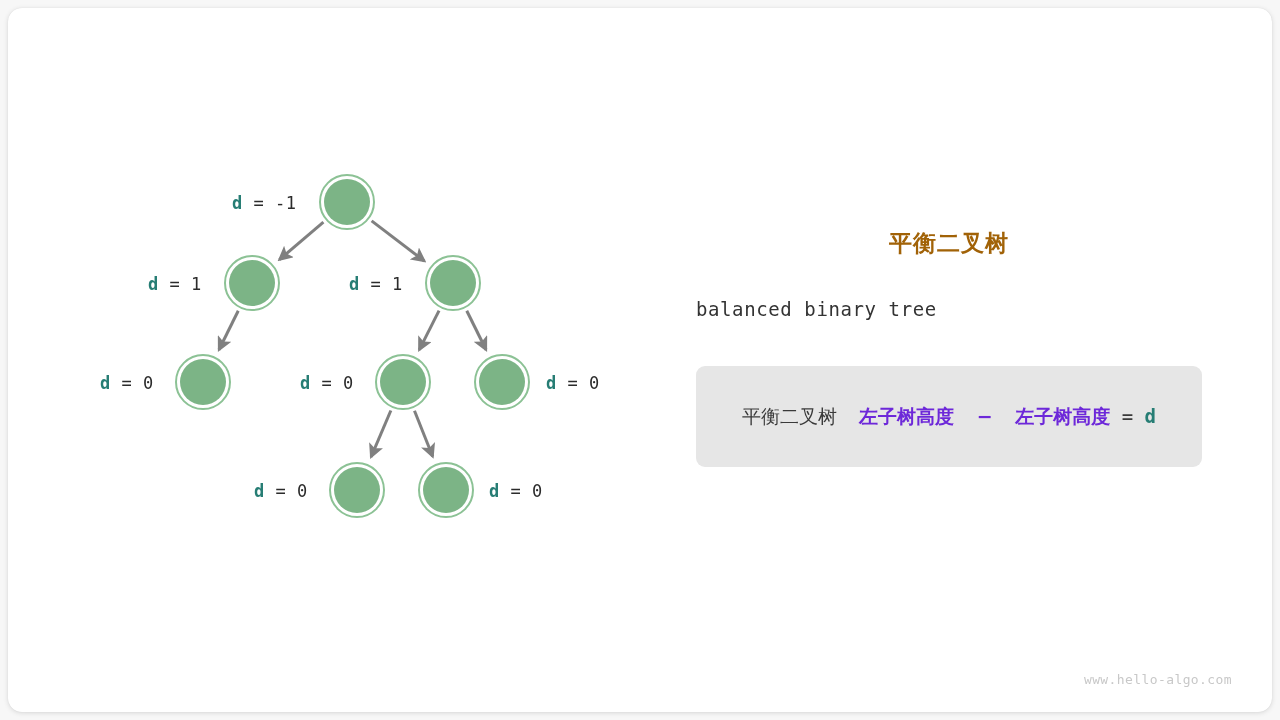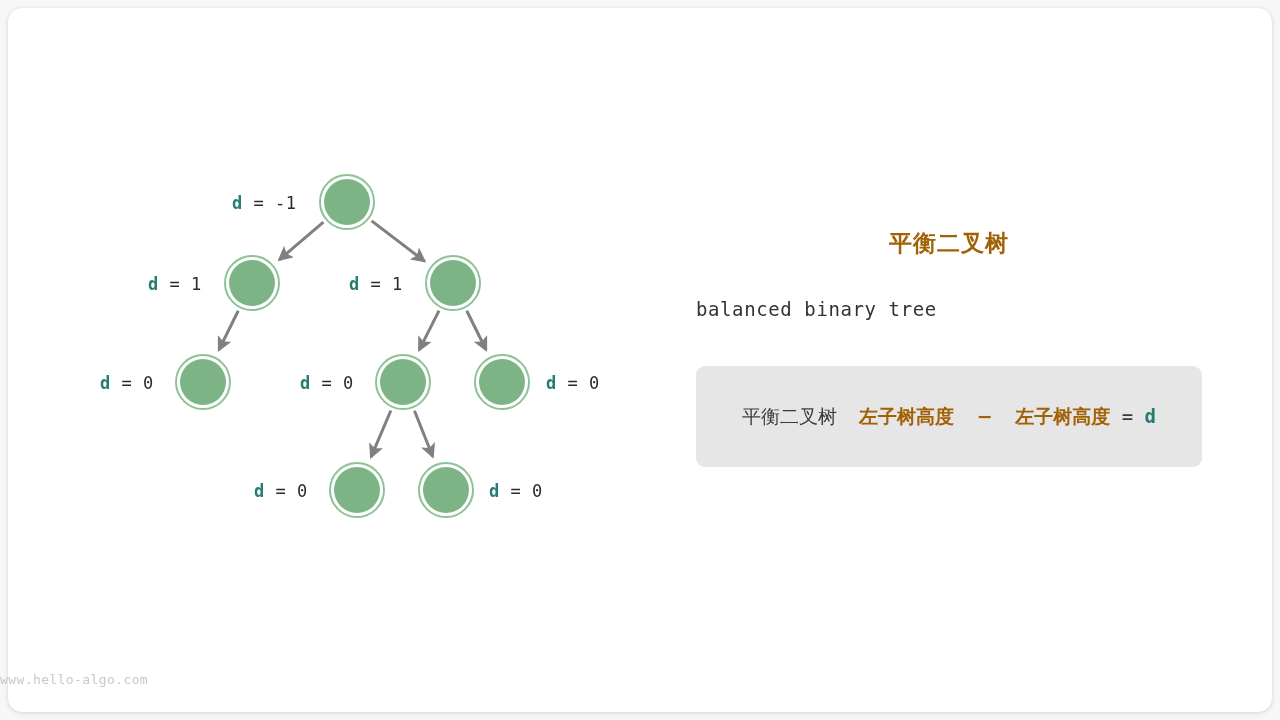--- a/index.html
+++ b/index.html
@@ -87,36 +87,36 @@
   }
   .info-line {
     font-family: "DejaVu Sans", "Liberation Sans", sans-serif;
     font-size: 19px;
     color: #3a3a3a;
     line-height: 31px;
     white-space: nowrap;
   }
   .info-line .strong {
     font-weight: bold;
-    color: #a16207;
+    color: #6d28d9;
     margin-left: 16px;
   }
   .info-line .dvar {
     color: #267d74;
     font-weight: bold;
   }
   .info-line .mono {
     font-family: "DejaVu Sans Mono", "Liberation Mono", monospace;
   }
   #watermark {
     position: absolute;
     left: 0;
     top: 672px;
     width: 1232px;
-    text-align: left;
+    text-align: right;
     font-family: "DejaVu Sans Mono", "Liberation Mono", monospace;
     font-size: 13px;
     color: #c8c8c8;
     letter-spacing: 0.4px;
   }
 </style>
 </head>
 <body>
 
 <div id="canvas">

